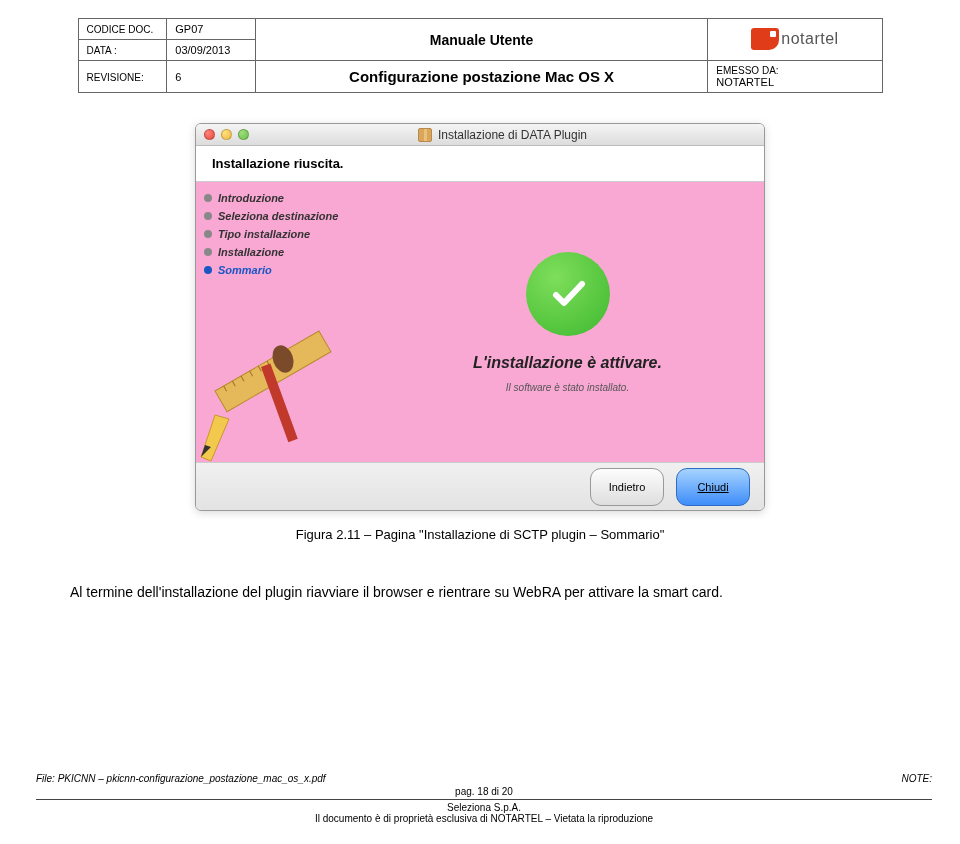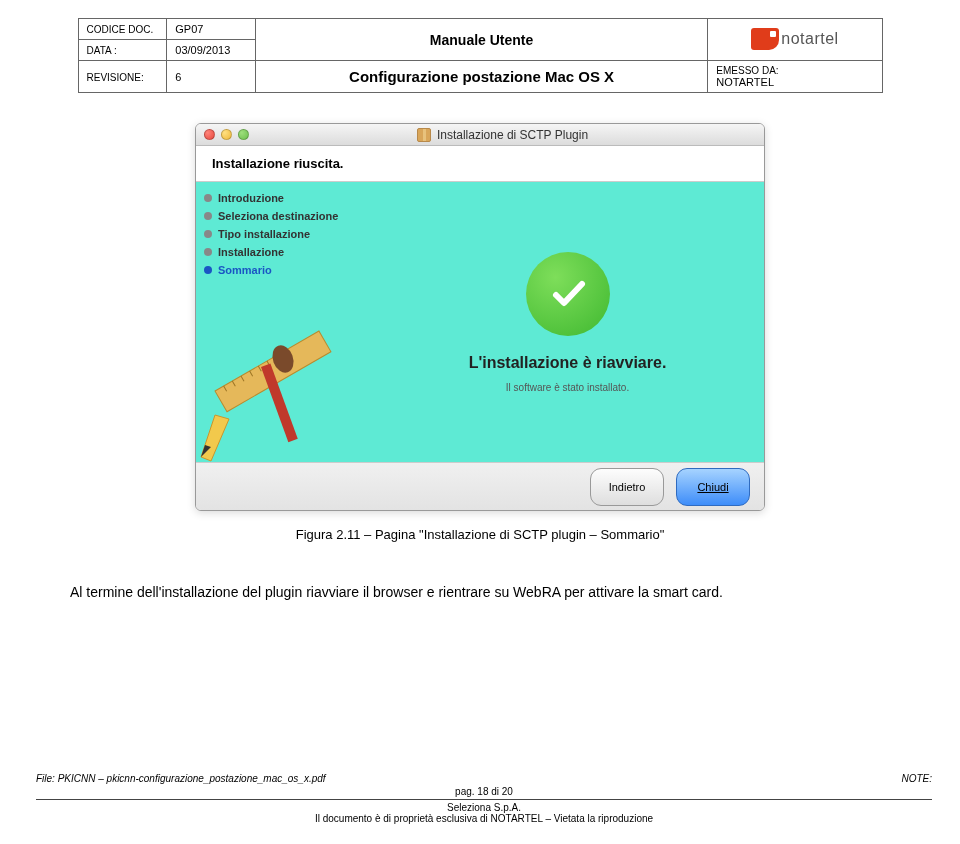--- a/index.html
+++ b/index.html
@@ -23,21 +23,21 @@
   .traffic { display: flex; gap: 6px; }
   .dot { width: 11px; height: 11px; border-radius: 50%; border: 0.5px solid rgba(0,0,0,0.2); }
   .dot.red { background: radial-gradient(circle at 30% 30%, #ff847a, #e8493f); }
   .dot.yel { background: radial-gradient(circle at 30% 30%, #ffe082, #f0b93a); }
   .dot.grn { background: radial-gradient(circle at 30% 30%, #9edf7c, #6ec04e); }
   .win-title { flex: 1; text-align: center; font-size: 12px; color: #333; display: flex; align-items: center; justify-content: center; gap: 6px; }
   .pkg-icon { width: 14px; height: 14px; background: #d9a65a; border: 1px solid #b8894a; border-radius: 2px; position: relative; }
   .pkg-icon::before { content:""; position:absolute; top:0; left:5px; width:3px; height:100%; background: #e8c27d; }
   
   .install-head { padding: 10px 16px; border-bottom: 1px solid #ccc; font-size: 13px; font-weight: bold; background: #fff; }
-  .install-body { display: flex; height: 280px; background: #5eead4; position: relative; }
+  .install-body { display: flex; height: 280px; background: #f9a8d4; position: relative; font-style: italic; }
   .sidebar { width: 175px; padding: 10px 8px; position: relative; }
   .step { display: flex; align-items: center; gap: 6px; font-size: 11px; color: #666; margin-bottom: 6px; }
   .step.done { color: #333; font-weight: bold; }
   .step.active { color: #1a56c4; font-weight: bold; }
   .bullet { width: 8px; height: 8px; border-radius: 50%; background: #888; flex-shrink: 0; }
   .step.active .bullet { background: #1a56c4; }
   
   .sidebar-art { position: absolute; bottom: -5px; left: -5px; width: 160px; height: 150px; pointer-events: none; }
   
   .main-pane { flex: 1; display: flex; flex-direction: column; align-items: center; justify-content: center; padding: 10px 20px; }
@@ -96,21 +96,21 @@
 <div class="screenshot-wrap">
   <div class="mac-window">
     <div class="titlebar">
       <div class="traffic">
         <div class="dot red"></div>
         <div class="dot yel"></div>
         <div class="dot grn"></div>
       </div>
       <div class="win-title">
         <span class="pkg-icon"></span>
-        <span>Installazione di SCTP Plugin</span>
+        <span>Installazione di DATA Plugin</span>
       </div>
     </div>
     <div class="install-head">Installazione riuscita.</div>
     <div class="install-body">
       <div class="sidebar">
         <div class="step done">
             <span class="bullet"></span>
             <span>Introduzione</span>
           </div>
         <div class="step done">
@@ -146,21 +146,21 @@
           <rect x="70" y="50" width="10" height="80" fill="#c0392b" transform="rotate(-20 70 50)"></rect>
           <ellipse cx="92" cy="42" rx="10" ry="14" fill="#7a4a2b" transform="rotate(-20 92 42)"></ellipse>
         </svg>
       </div>
       <div class="main-pane">
         <div class="check-circle">
           <svg viewBox="0 0 48 48">
               <path d="M12 25 L20 33 L38 14" stroke="#fff" stroke-width="6" fill="none" stroke-linecap="round" stroke-linejoin="round"></path>
             </svg>
         </div>
-        <div class="success-text">L'installazione è riavviare.</div>
+        <div class="success-text">L'installazione è attivare.</div>
         <div class="sub-text">Il software è stato installato.</div>
       </div>
     </div>
     <div class="footer-bar">
       <div class="mac-btn">
           <span>Indietro</span>
         </div>
       <div class="mac-btn primary">
           <span>Chiudi</span>
         </div>

